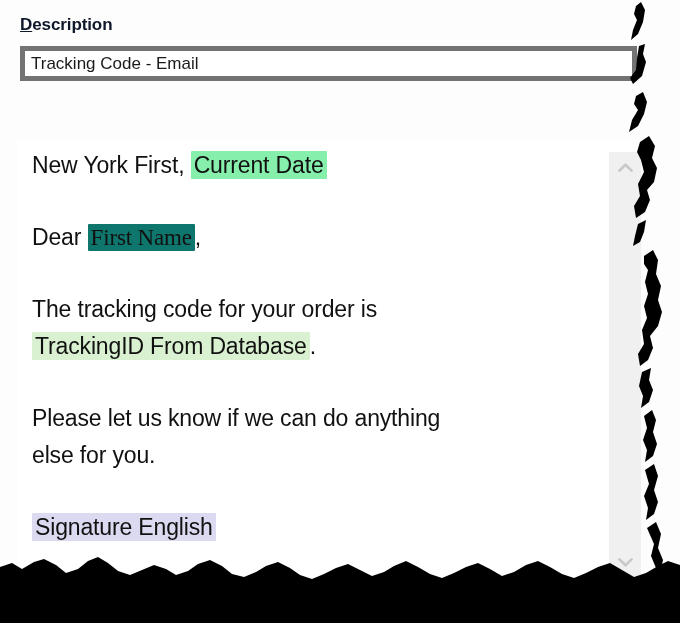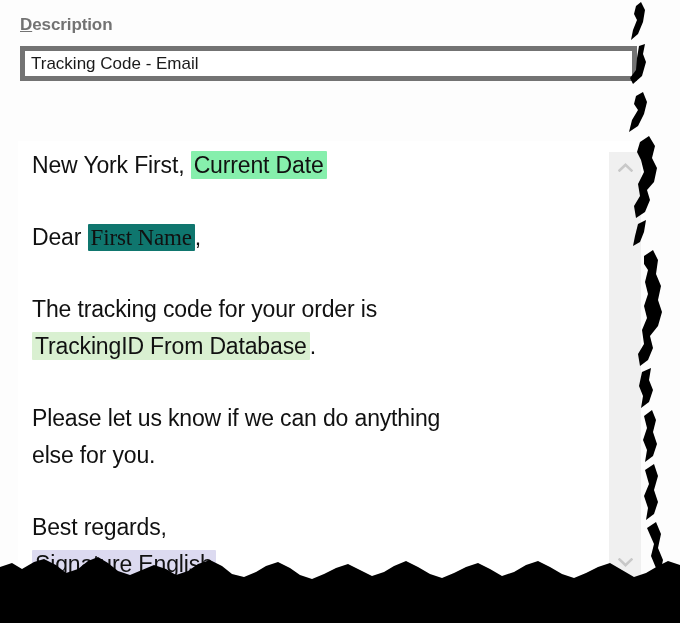--- a/index.html
+++ b/index.html
@@ -22,21 +22,21 @@
     width: 680px;
     height: 623px;
     background: #fdfdfd;
   }
 
   
   .field-label {
     position: absolute;
     font-weight: bold;
     font-size: 17px;
-    color: #737373;
+    color: #0f172a;
     letter-spacing: -0.1px;
     white-space: nowrap;
   }
   .field-label .accel {
     text-decoration: underline;
   }
   #description-label { left: 20px; top: 15px; }
 
   #description-input {
     position: absolute;
@@ -139,21 +139,20 @@
         <div class="para"><span>New York First, </span><span class="token" style="background: #86efac;">Current Date</span></div>
         <div class="spacer"></div>
         <div class="para"><span>Dear </span><span class="token" style="background: #0f766e; font-family: Liberation Serif, serif;">First Name</span><span>,</span></div>
         <div class="spacer"></div>
         <div class="para"><span>The tracking code for your order is</span></div>
         <div class="para"><span class="token" style="background: rgb(217, 240, 209);">TrackingID From Database</span><span>.</span></div>
         <div class="spacer"></div>
         <div class="para"><span>Please let us know if we can do anything</span></div>
         <div class="para"><span>else for you.</span></div>
         <div class="spacer"></div>
-        <div class="para"><span>Best regards,</span></div>
         <div class="para"><span class="token" style="background: rgb(220, 218, 240);">Signature English</span></div>
       </div>
   </div>
 
   <div id="phrase-scrollbar">
     <div id="sb-up" class="sb-arrow">
       <svg class="chev" viewBox="0 0 15 9">
         <path d="M1.5 7.5 L7.5 1.8 L13.5 7.5"></path>
       </svg>
     </div>

